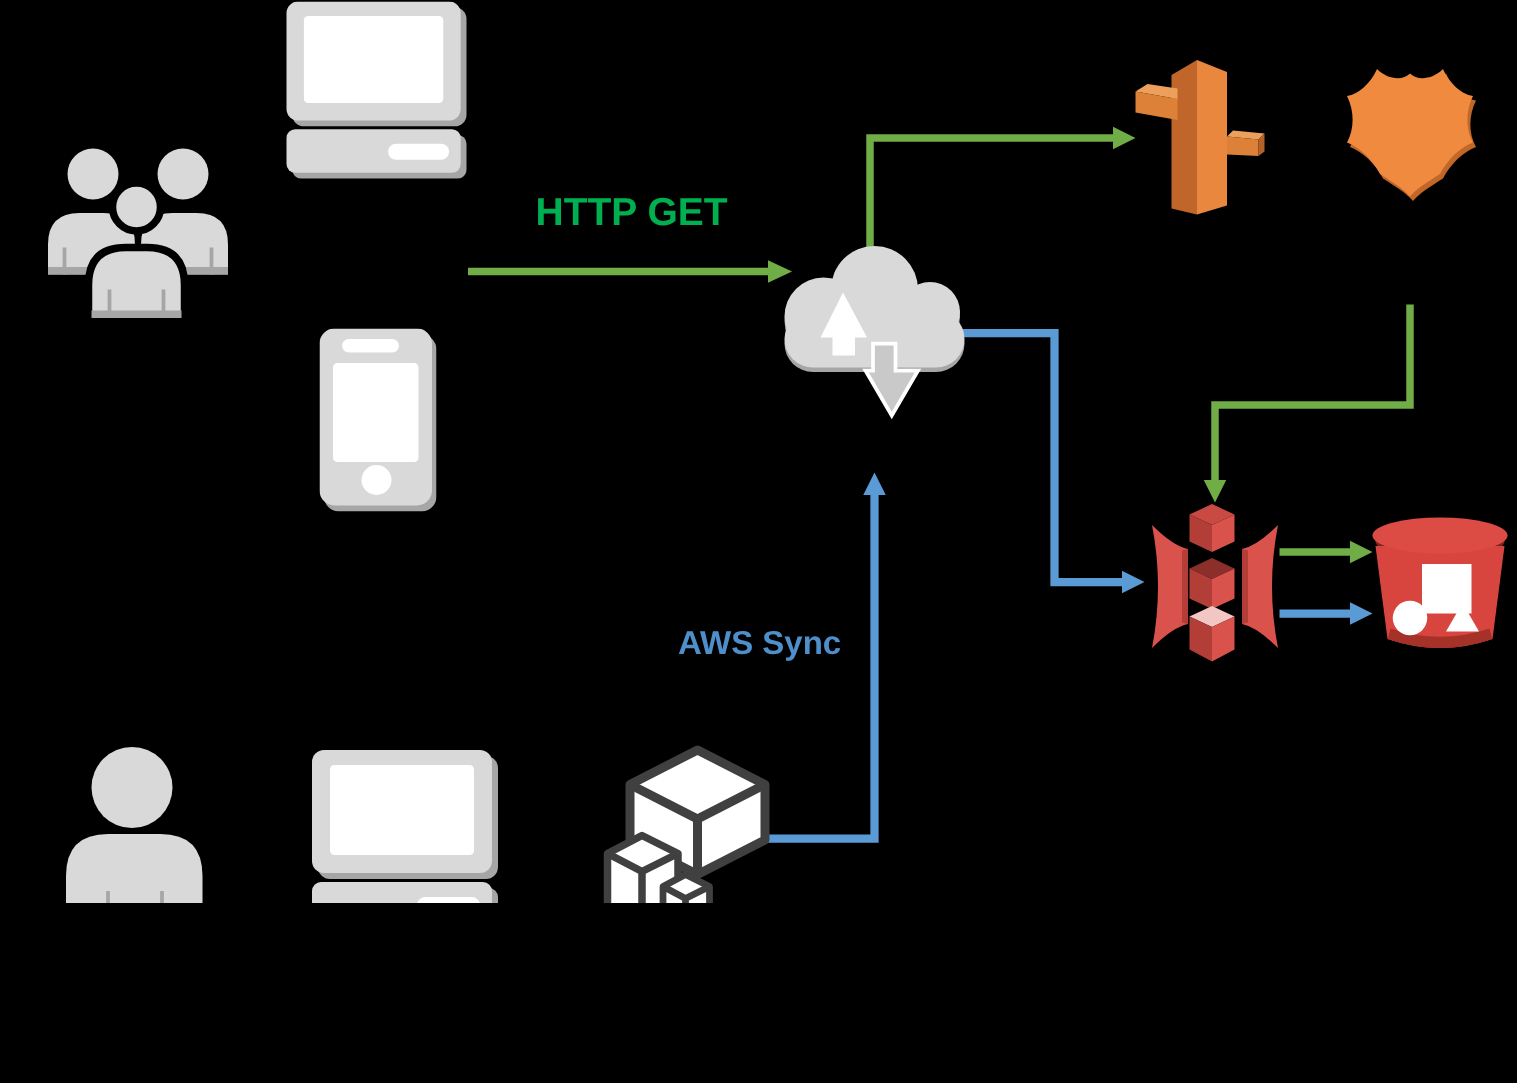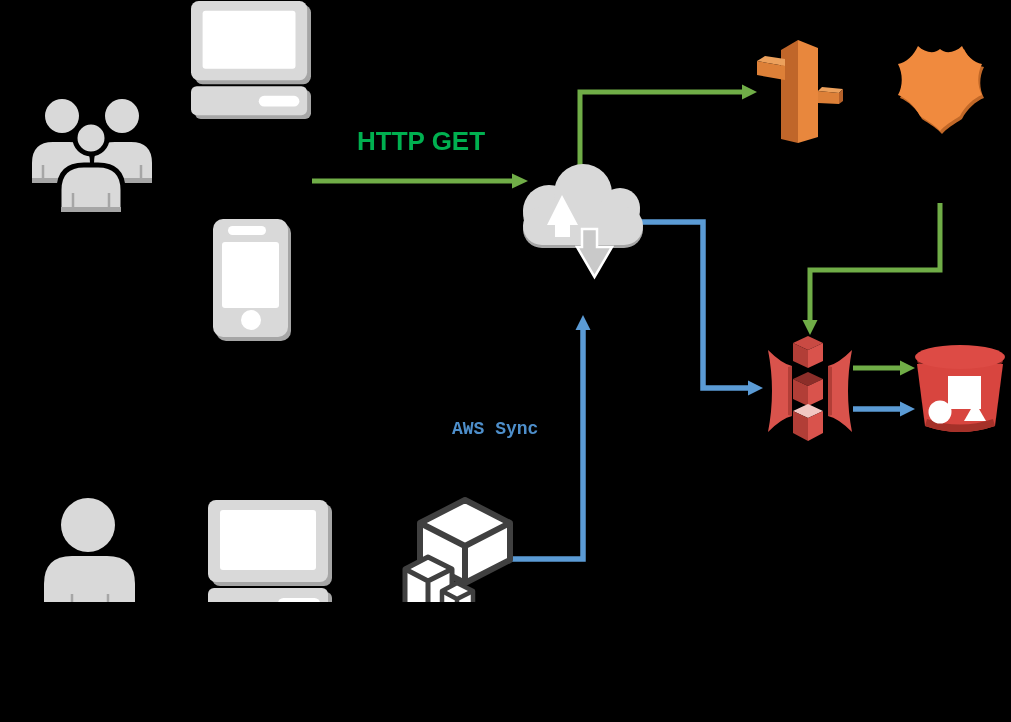--- a/index.html
+++ b/index.html
@@ -1,21 +1,21 @@
 <!DOCTYPE html>
 <html style="--background: #000000; --green_arrow: #70AD47; --green_text: #00B050; --blue_arrow: #5B9BD5; --blue_text: #4E8FCB; --gray_icon: #D9D9D9; --gray_mid: #C9C9C9; --gray_shadow: #A6A6A6; --white: #FFFFFF; --cube_stroke: #404040; --orange_face: #E8873D; --orange_side: #C0662A; --orange_top: #ECA05C; --orange_arm: #DD8038; --orange_end: #B5612A; --shield_orange: #F08A3E; --shield_shadow: #C16828; --red_face: #D9534C; --red_side: #B23E37; --red_dark: #8C2E29; --red_top: #C94A43; --red_light: #F2C7C3; --bucket_red: #D8453F; --bucket_rim: #DD4B45; --bucket_under: #7E2420; --bucket_bottom: #A53129;"><head>
 <meta charset="utf-8">
 <style>
   html,body{margin:0;padding:0;background:#000;}
   #stage{position:relative;width:1011px;height:602px;background:var(--background,#000);overflow:hidden;
          font-family:"Liberation Sans",sans-serif;}
   .icon{position:absolute;}
   .lbl{position:absolute;font-weight:600;white-space:nowrap;}
   .lbl-green{color:var(--green_text);font-size:26px;}
-  .lbl-blue{color:var(--blue_text);font-size:18px;line-height:34px;font-family:Liberation Mono, monospace;}
+  .lbl-blue{color:var(--blue_text);font-size:22px;line-height:34px;}
   
   .ag{stroke:var(--green_arrow);stroke-width:5;fill:none;}
   .ab{stroke:var(--blue_arrow);stroke-width:5.5;fill:none;}
   .hg{fill:var(--green_arrow);}
   .hb{fill:var(--blue_arrow);}
   
   .gray{fill:var(--gray_icon);} .gsh{fill:var(--gray_shadow);} .gmid{fill:var(--gray_mid);}
   .wht{fill:var(--white);}
   .sleeve{stroke:var(--gray_shadow);stroke-width:2.5;}
   .sep{stroke:#000;stroke-width:5;}

